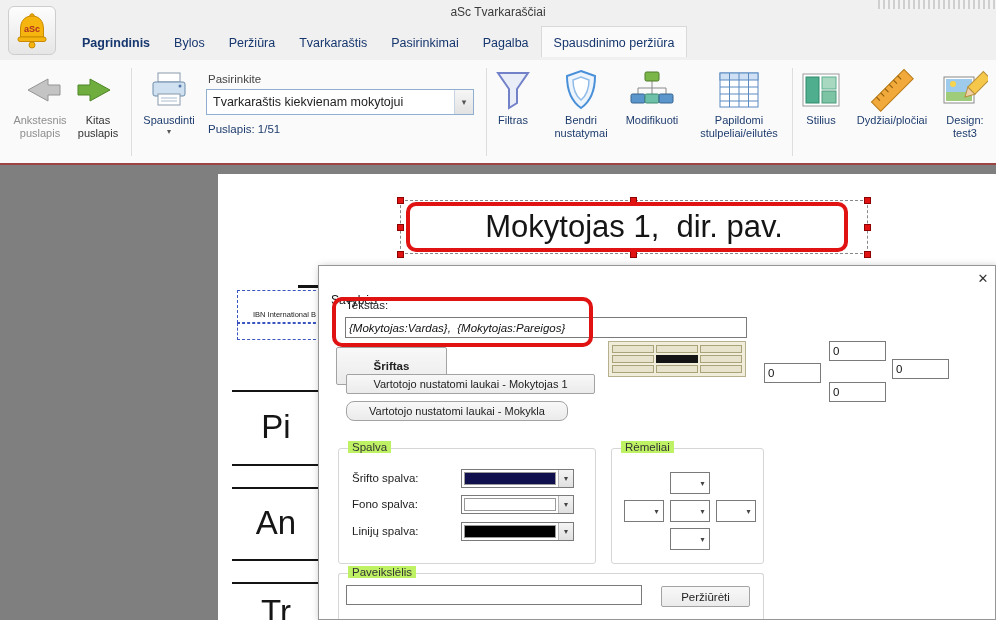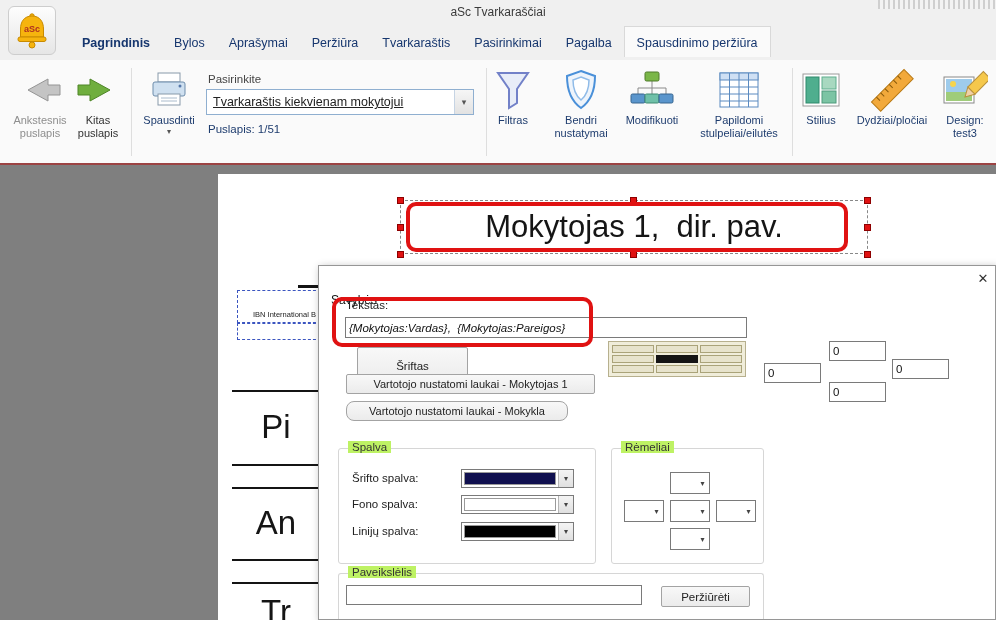--- a/index.html
+++ b/index.html
@@ -48,21 +48,20 @@
       <rect x="4" y="25" width="28" height="4.5" rx="2" fill="#f6b40e" stroke="#c88a00"></rect>
       <circle cx="18" cy="33" r="3" fill="#f6b40e" stroke="#c88a00"></circle>
       <text x="18" y="20" font-size="9" fill="#b03020" text-anchor="middle" font-weight="bold">aSc</text>
     </svg>
   </div>
 
   <div class="abs" style="left:0;top:22px;width:996px;height:38px;background:#f0f0f0;">
     <div class="tabbar">
       <div class="tab bold">Pagrindinis</div>
       <div class="tab">Bylos</div>
-      <div class="tab">Aprašymai</div>
       <div class="tab">Peržiūra</div>
       <div class="tab">Tvarkaraštis</div>
       <div class="tab">Pasirinkimai</div>
       <div class="tab">Pagalba</div>
       <div class="tab active">Spausdinimo peržiūra</div>
     </div>
   </div>
 
   <div class="abs" style="left:0;top:60px;width:996px;height:103px;background:#fafafa;">
 
@@ -98,21 +97,21 @@
           <line x1="12" y1="27" x2="28" y2="27" stroke="#aabbcc"></line>
           <line x1="12" y1="30" x2="28" y2="30" stroke="#aabbcc"></line>
         </svg>
       </div>
       <div class="rlabel">Spausdinti</div>
       <div style="font-size:8px;color:#555;line-height:9px;"><span>▾</span></div>
     </div>
 
     <div class="abs field-label" style="left:208px;top:13px;font-size:11.5px;color:#444;">Pasirinkite</div>
     <div class="abs" style="left:206px;top:29px;width:268px;height:26px;background:#fff;border:1px solid #8fafd0;display:flex;">
-      <div style="flex:1;font-size:12.5px;color:#222;padding:5px 6px;white-space:nowrap;overflow:hidden;text-decoration:underline;">Tvarkaraštis kiekvienam mokytojui</div>
+      <div style="flex:1;font-size:12.5px;color:#222;padding:5px 6px;white-space:nowrap;overflow:hidden;">Tvarkaraštis kiekvienam mokytojui</div>
       <div style="width:19px;background:linear-gradient(#f6f6f6,#e2e2e2);border-left:1px solid #c6d4e4;display:flex;align-items:center;justify-content:center;font-size:9px;color:#555;">
         <span>▾</span>
       </div>
     </div>
     <div class="abs" style="left:208px;top:63px;font-size:11.5px;color:#1e3c6e;">Puslapis: 1/51</div>
 
     <div class="vsep" style="left:486px;"></div>
 
     <div class="rgroup" style="left:486px;width:54px;">
       <div class="ricon">
@@ -260,21 +259,21 @@
   <div class="abs" style="left:318px;top:265px;width:678px;height:355px;background:#ffffff;border:1px solid #969696;box-shadow:2px 2px 8px rgba(0,0,0,.3);z-index:20;overflow:hidden;">
 
     <div class="abs" style="left:12px;top:7px;font-size:12px;color:#111;margin-top:20px;">Savybės</div>
     <div class="abs" style="left:656px;top:5px;width:16px;height:16px;font-size:13px;color:#333;text-align:center;line-height:16px;">✕</div>
 
     <div class="abs field-label" style="left:27px;top:33px;">Tekstas:</div>
     <input class="txt-input" style="left: 26px; top: 51px; width: 402px; height: 21px; font-style: italic;" value="{Mokytojas:Vardas},  {Mokytojas:Pareigos}">
 
     <div class="annotation" style="left:13px;top:31px;width:261px;height:50px;"></div>
 
-    <button class="btn" style="left:38px;top:81px;width:111px;height:38px;">Šriftas</button>
+    <button class="btn" style="left:17px;top:81px;width:111px;height:38px;font-weight:bold;">Šriftas</button>
     <button class="btn" style="left:27px;top:108px;width:249px;height:20px;font-size:11px;">Vartotojo nustatomi laukai - Mokytojas 1</button>
     <button class="btn" style="left:27px;top:135px;width:222px;height:20px;font-size:11px;border-radius:8px;">Vartotojo nustatomi laukai - Mokykla</button>
 
     <div class="abs" style="left:289px;top:75px;width:138px;height:36px;background:#f0edda;border:1px solid #b7b08e;display:grid;grid-template-columns:repeat(3,1fr);grid-template-rows:repeat(3,1fr);gap:2px;padding:3px;">
       <div style="background:#e7e3cc;border:1px solid #aaa379;"></div>
       <div style="background:#e7e3cc;border:1px solid #aaa379;"></div>
       <div style="background:#e7e3cc;border:1px solid #aaa379;"></div>
       <div style="background:#e7e3cc;border:1px solid #aaa379;"></div>
       <div style="background:#141414;border:1px solid #141414;"></div>
       <div style="background:#e7e3cc;border:1px solid #aaa379;"></div>

